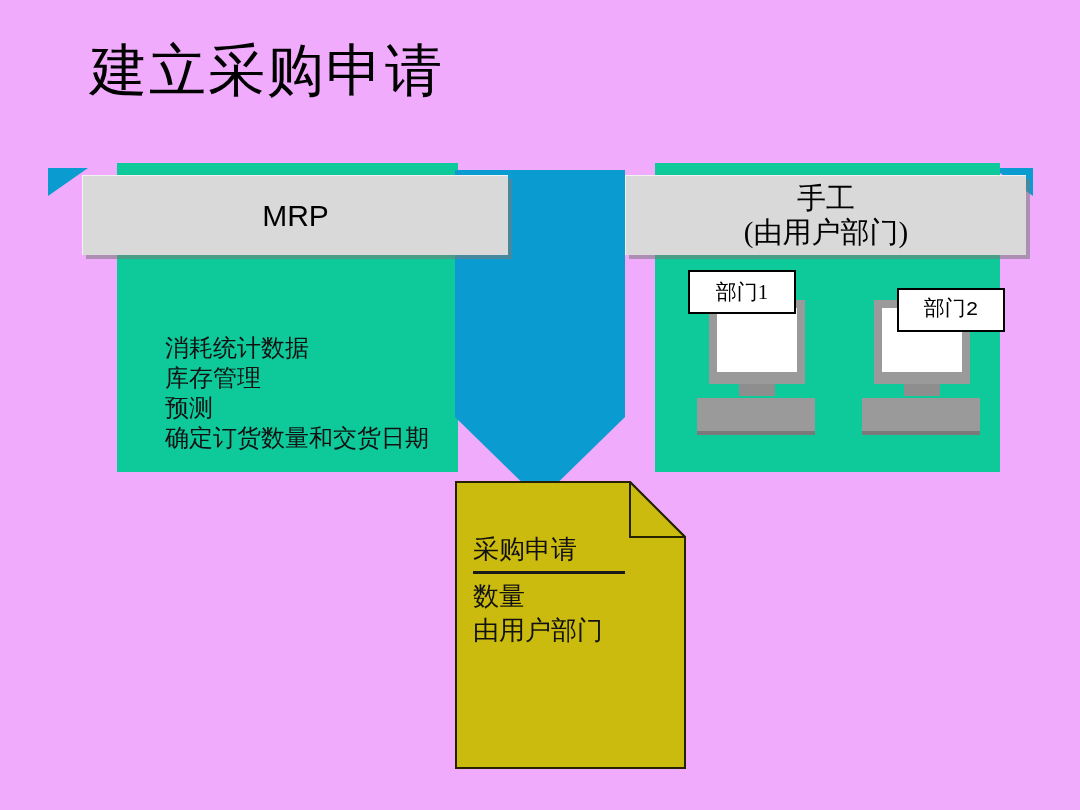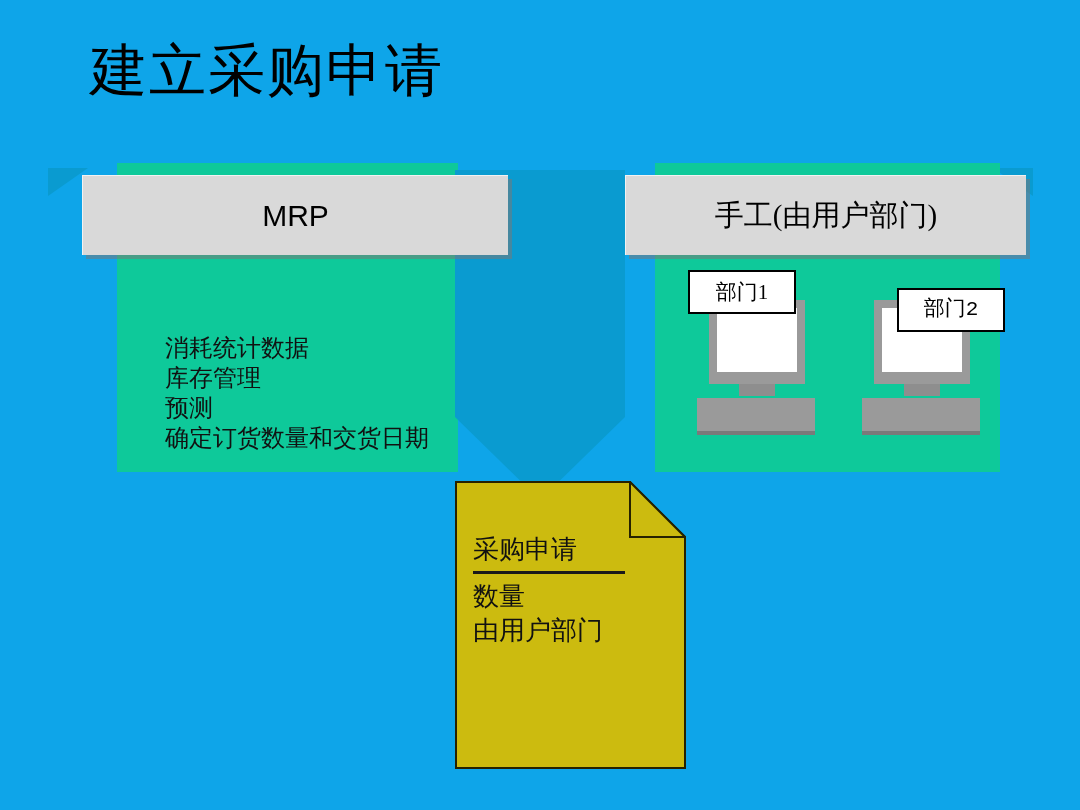--- a/index.html
+++ b/index.html
@@ -15,21 +15,21 @@
     overflow: hidden;
     font-family: "Liberation Serif", "DejaVu Serif", serif;
     color: #000000;
   }
 
   #slide {
     position: absolute;
     left: 0; top: 0;
     width: 1080px;
     height: 810px;
-    background: #0ea5e9;
+    background: #f0abfc;
   }
 
   
   .slide-title {
     position: absolute;
     left: 90px;
     top: 36px;
     font-size: 57px;
     line-height: 70px;
     letter-spacing: 2px;
@@ -101,21 +101,21 @@
     left: 82px;
     top: 175px;
     width: 425px;
     height: 79px;
   }
   .plate-manual {
     left: 625px;
     top: 175px;
     width: 400px;
     height: 79px;
-    flex-direction: row;
+    flex-direction: column;
     line-height: 1.15;
   }
   .plate-label {
     font-size: 30px;
     color: #000;
     font-family: "Liberation Sans", "DejaVu Sans", sans-serif;
   }
   .plate-manual .plate-label {
     font-family: "Liberation Serif", "DejaVu Serif", serif;
     font-size: 29px;

